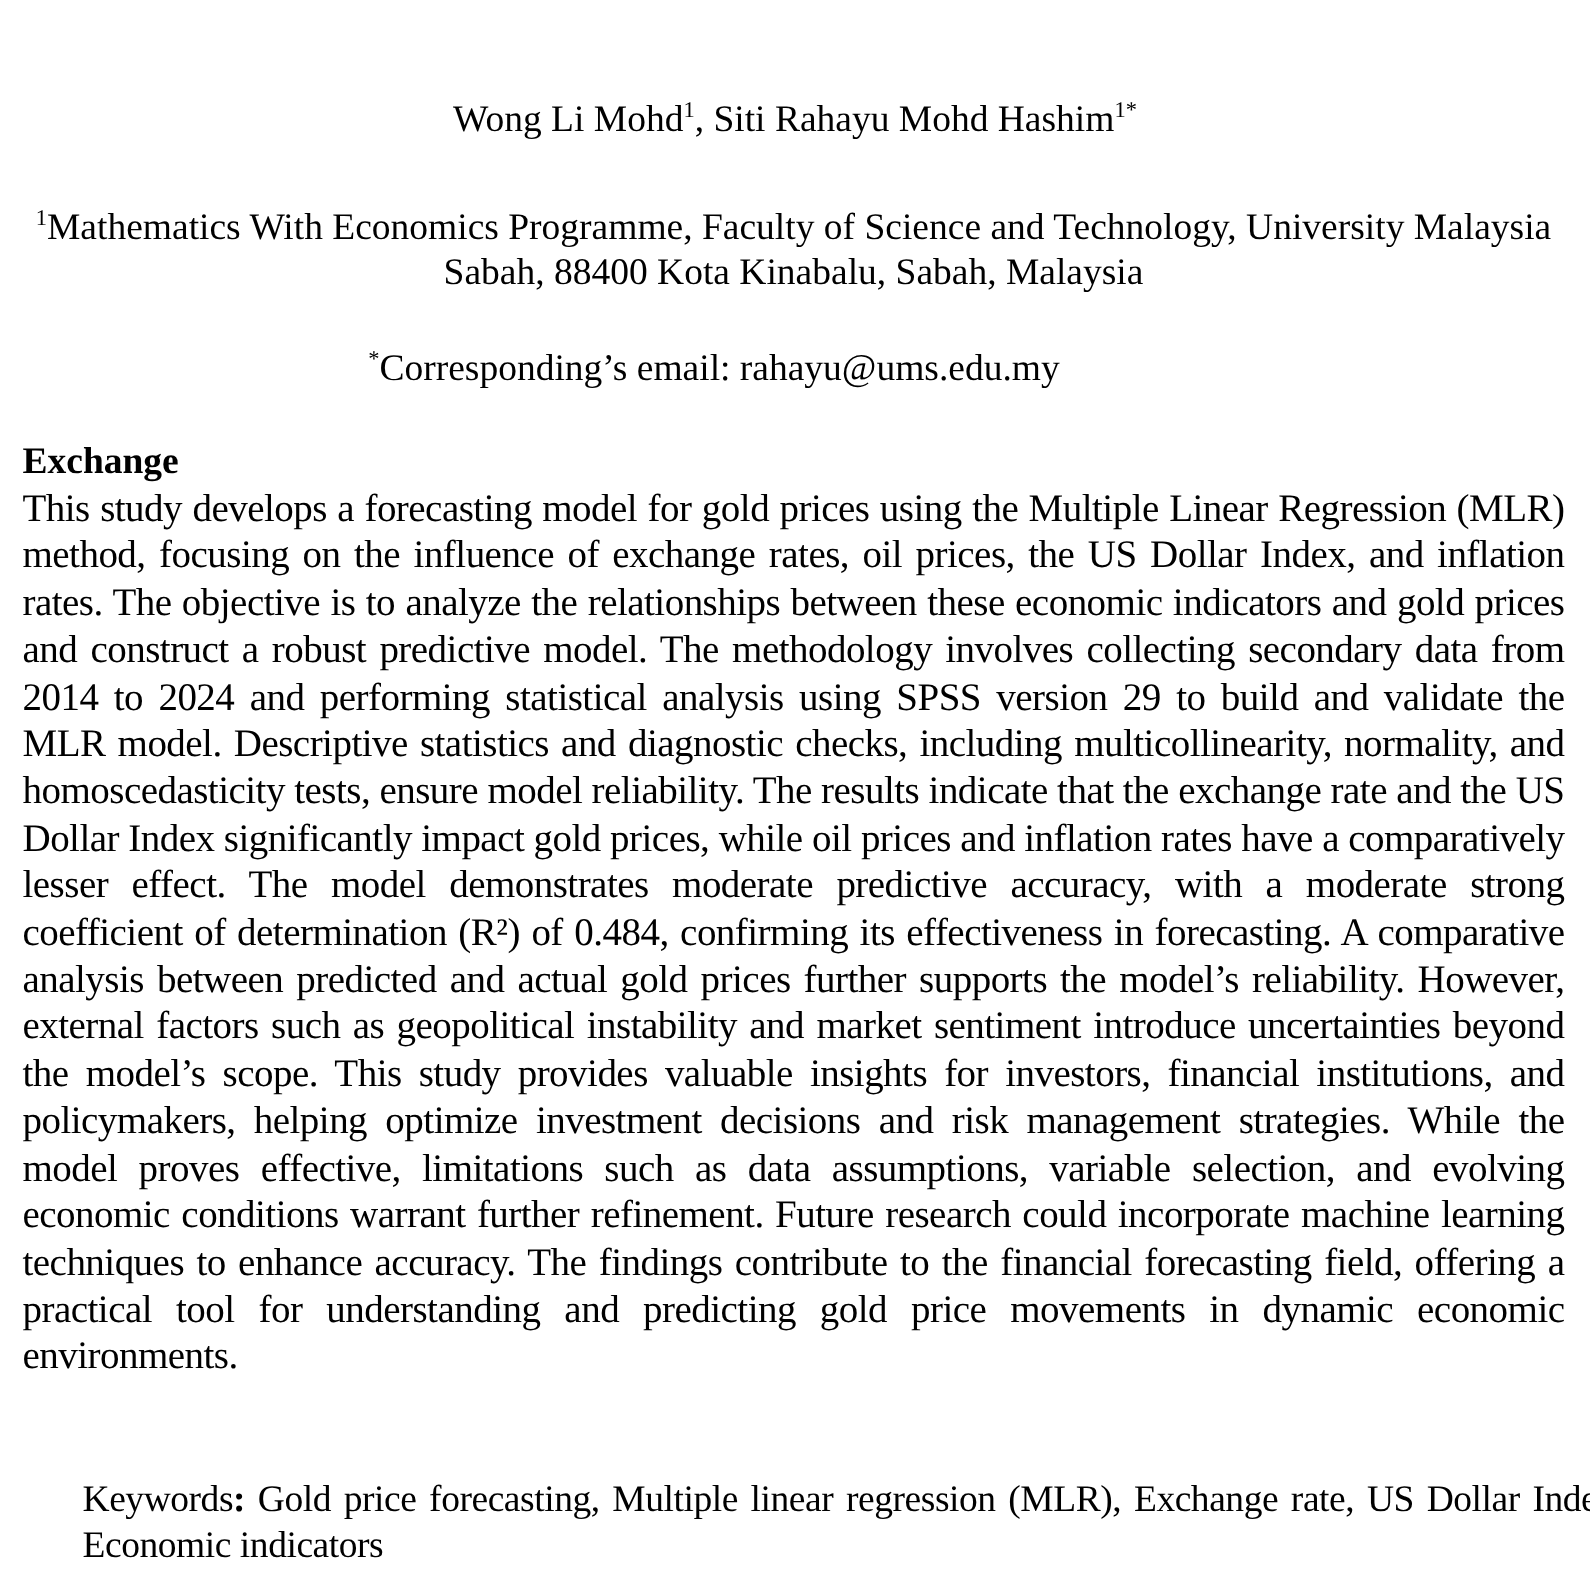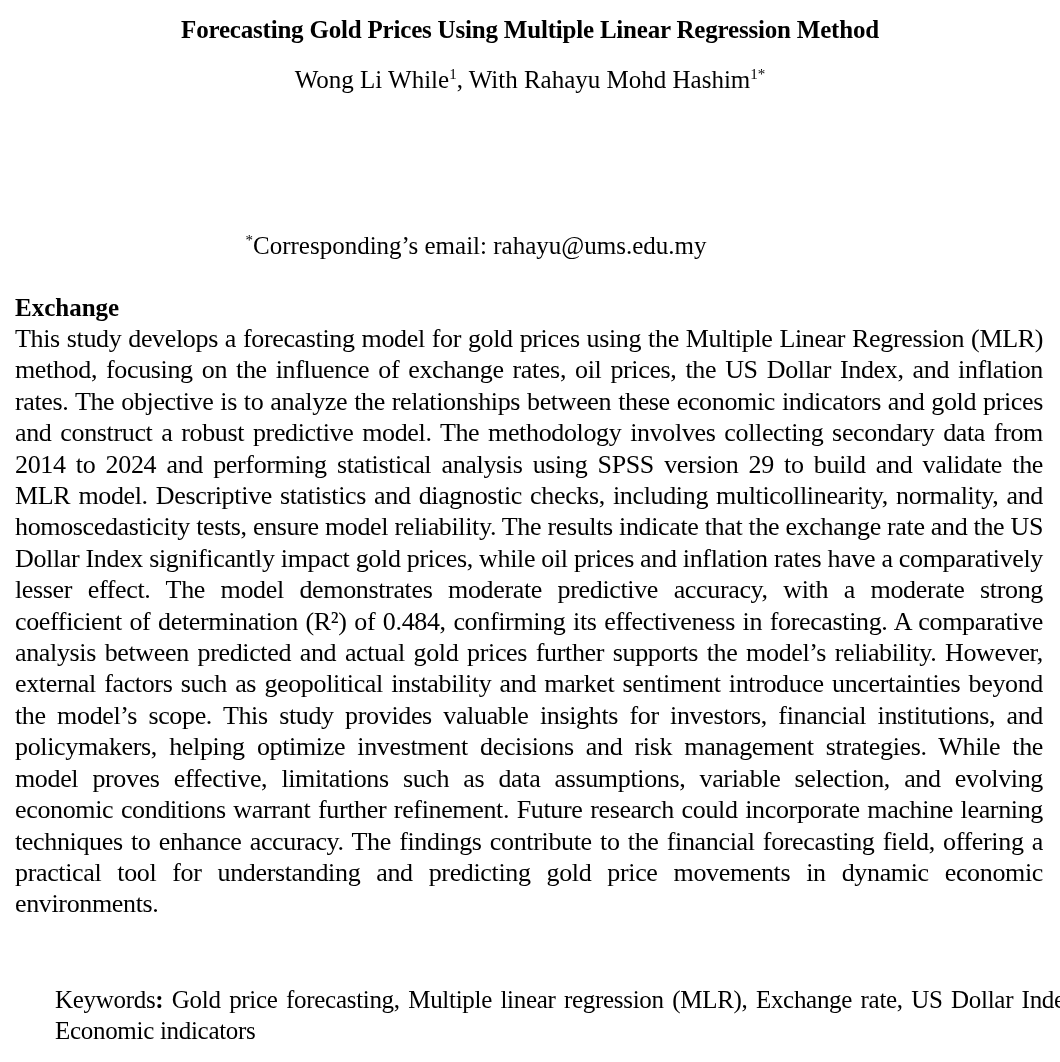--- a/index.html
+++ b/index.html
@@ -43,26 +43,28 @@
     margin-left: 40px;
   }
   .kw-label { font-weight: normal; }
   .kw-colon { font-weight: bold; }
 </style>
 </head>
 <body>
 
 <div class="page">
 
-  <div class="title">Forecasting Gold Prices Using Multiple Linear Regression Method</div>
 
   <div class="authors">
-    <span>Wong Li While</span><sup>1</sup><span>, </span><span>With Rahayu Mohd Hashim</span><sup>1*</sup>
+    <span>Wong Li Mohd</span><sup>1</sup><span>, </span><span>Siti Rahayu Mohd Hashim</span><sup>1*</sup>
   </div>
 
+  <div class="affil">
+    <sup>1</sup><span>Mathematics With Economics Programme, Faculty of Science and Technology, University Malaysia Sabah, 88400 Kota Kinabalu, Sabah, Malaysia</span>
+  </div>
 
   <div class="email">
     <sup>*</sup><span>Corresponding’s email: rahayu@ums.edu.my</span>
   </div>
 
   <div class="abstract-heading">Exchange</div>
 
   <div class="abstract-body">This study develops a forecasting model for gold prices using the Multiple Linear Regression (MLR) method, focusing on the influence of exchange rates, oil prices, the US Dollar Index, and inflation rates. The objective is to analyze the relationships between these economic indicators and gold prices and construct a robust predictive model. The methodology involves collecting secondary data from 2014 to 2024 and performing statistical analysis using SPSS version 29 to build and validate the MLR model. Descriptive statistics and diagnostic checks, including multicollinearity, normality, and homoscedasticity tests, ensure model reliability. The results indicate that the exchange rate and the US Dollar Index significantly impact gold prices, while oil prices and inflation rates have a comparatively lesser effect. The model demonstrates moderate predictive accuracy, with a moderate strong coefficient of determination (R²) of 0.484, confirming its effectiveness in forecasting. A comparative analysis between predicted and actual gold prices further supports the model’s reliability. However, external factors such as geopolitical instability and market sentiment introduce uncertainties beyond the model’s scope. This study provides valuable insights for investors, financial institutions, and policymakers, helping optimize investment decisions and risk management strategies. While the model proves effective, limitations such as data assumptions, variable selection, and evolving economic conditions warrant further refinement. Future research could incorporate machine learning techniques to enhance accuracy. The findings contribute to the financial forecasting field, offering a practical tool for understanding and predicting gold price movements in dynamic economic environments.</div>
 
   <div class="keywords">

